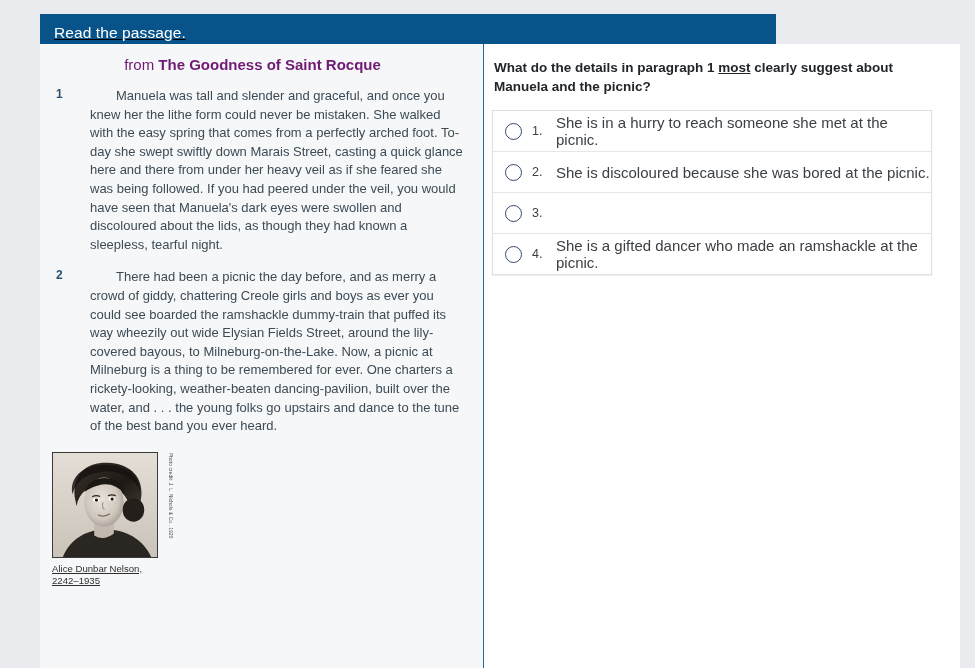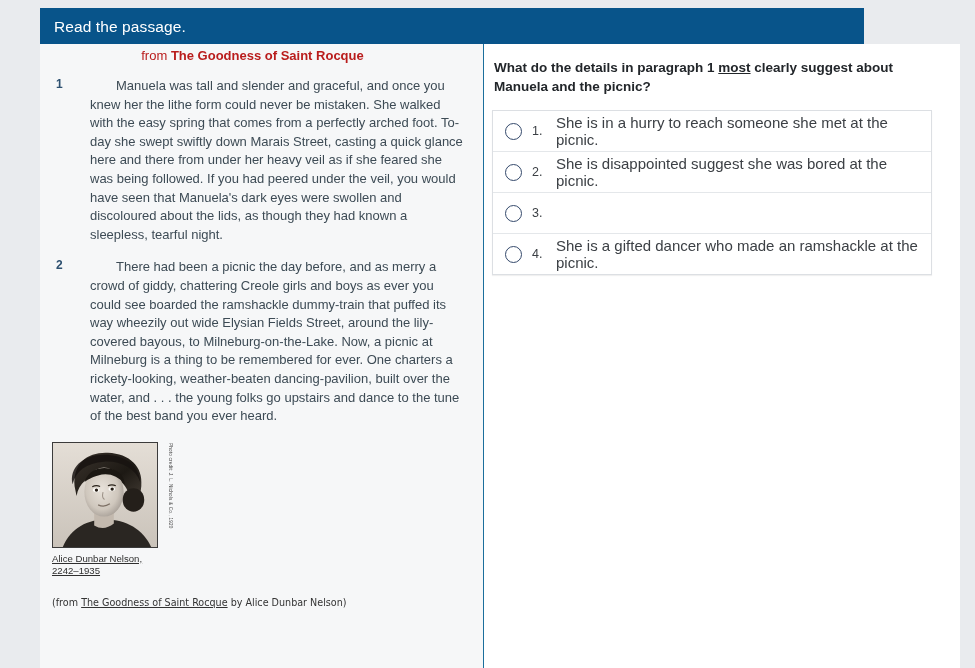--- a/index.html
+++ b/index.html
@@ -15,26 +15,27 @@
   #app {
     position: relative;
     width: 975px;
     height: 668px;
   }
 
   
   .header-bar {
     position: absolute;
     left: 40px;
-    top: 8px;
-    width: 824px;
+    top: 14px;
+    width: 736px;
     height: 38px;
     background: #08548a;
     display: flex;
     align-items: center;
+    text-decoration: underline;
   }
   .header-title {
     color: #ffffff;
     font-size: 15.5px;
     font-weight: 400;
     padding-left: 14px;
     letter-spacing: 0.1px;
   }
 
   
@@ -60,23 +61,23 @@
     flex: 1;
     background: #ffffff;
     box-sizing: border-box;
     padding: 14px 28px 0 8px;
     position: relative;
   }
 
   
   .passage-title {
     text-align: center;
-    font-size: 13px;
-    color: #b91c1c;
-    margin: 4px 0 14px 0;
+    font-size: 15px;
+    color: #701a75;
+    margin: 12px 0 14px 0;
     padding-right: 18px;
   }
   .passage-title b { font-weight: 700; }
 
   .para {
     position: relative;
     padding: 0 10px 0 42px;
     margin-bottom: 14px;
   }
   .para-num {
@@ -267,44 +268,41 @@
             <rect x="0" y="0" width="106" height="106" fill="none"></rect>
           </svg>
         </div>
         <div class="photo-credit">Photo credit: J. L. Nichols &amp; Co., 1920</div>
         <div class="figure-caption">
           <div>Alice Dunbar Nelson,</div>
           <div>2242–1935</div>
         </div>
       </div>
 
-      <div class="source-line">
-        <span>(from </span><u>The Goodness of Saint Rocque</u><span> by Alice Dunbar Nelson)</span>
-      </div>
 
     </div>
 
     <div class="question-pane">
 
       <div class="question-text">
         <span>What do the details in paragraph 1 </span><u>most</u><span> clearly suggest about Manuela and the picnic?</span>
       </div>
 
       <div class="options-box">
 
         <div class="option-row">
           <span class="radio"></span>
           <span class="opt-num">1.</span>
           <span class="opt-label">She is in a hurry to reach someone she met at the picnic.</span>
         </div>
 
         <div class="option-row">
           <span class="radio"></span>
           <span class="opt-num">2.</span>
-          <span class="opt-label">She is disappointed suggest she was bored at the picnic.</span>
+          <span class="opt-label">She is discoloured because she was bored at the picnic.</span>
         </div>
 
         <div class="option-row">
           <span class="radio"></span>
           <span class="opt-num">3.</span>
         </div>
 
         <div class="option-row">
           <span class="radio"></span>
           <span class="opt-num">4.</span>

